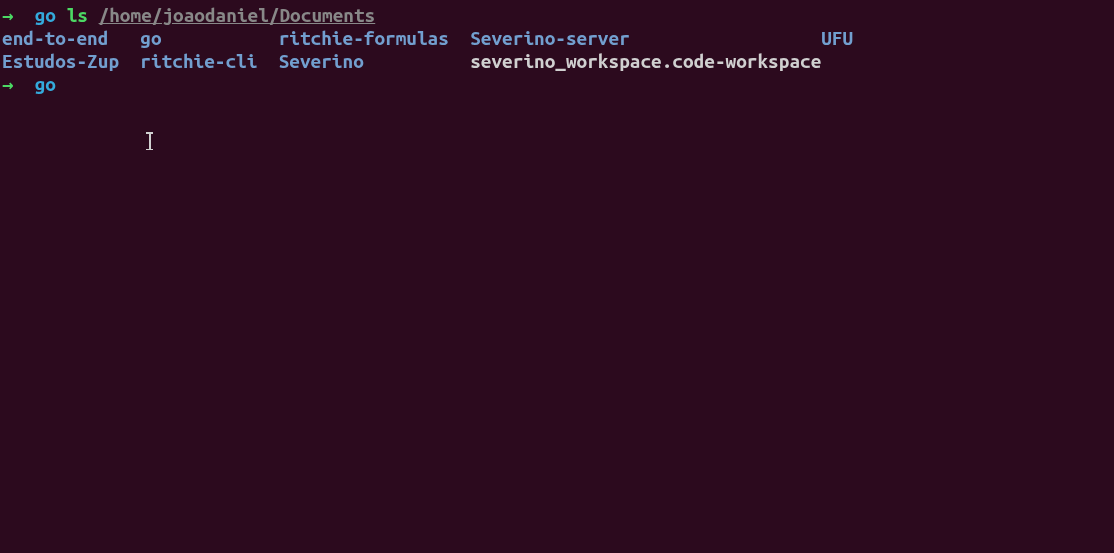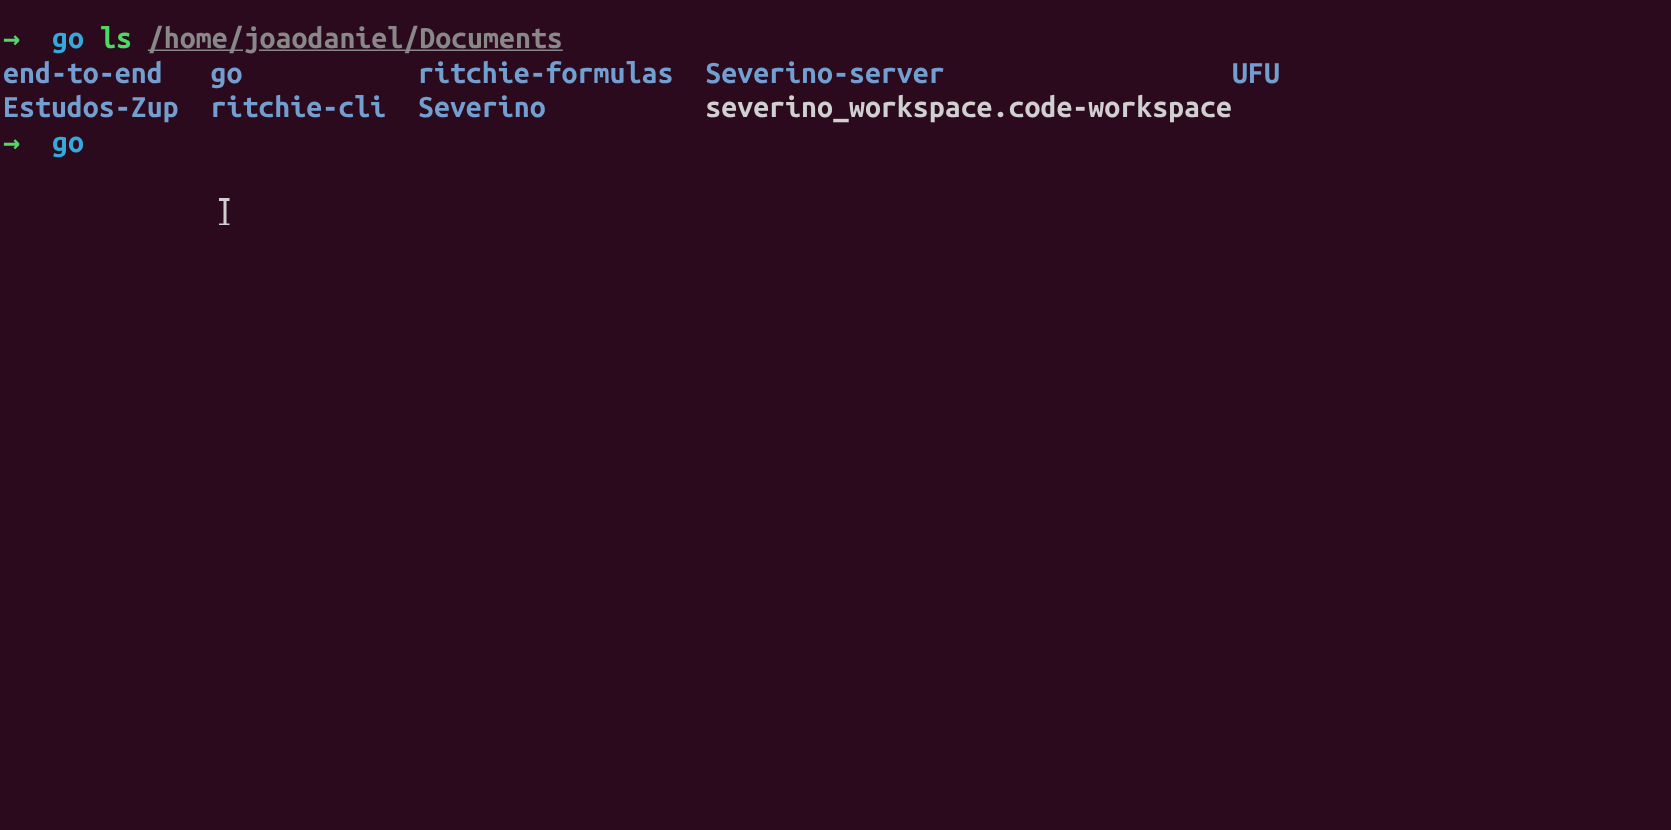--- a/index.html
+++ b/index.html
@@ -13,21 +13,21 @@
       height: 553px;
       font-family: 'Ubuntu Mono', 'DejaVu Sans Mono', 'Consolas', monospace;
       font-size: 19px;
       font-weight: bold;
       line-height: 23px;
       color: #d0d0d0;
       overflow: hidden;
       position: relative;
     }
     .terminal {
-      padding: 14px 2px;
+      padding: 4px 2px;
       white-space: pre;
     }
     .arrow {
       color: #4cd964;
     }
     .dir {
       color: #34aadc;
     }
     .cmd {
       color: #4cd964;

